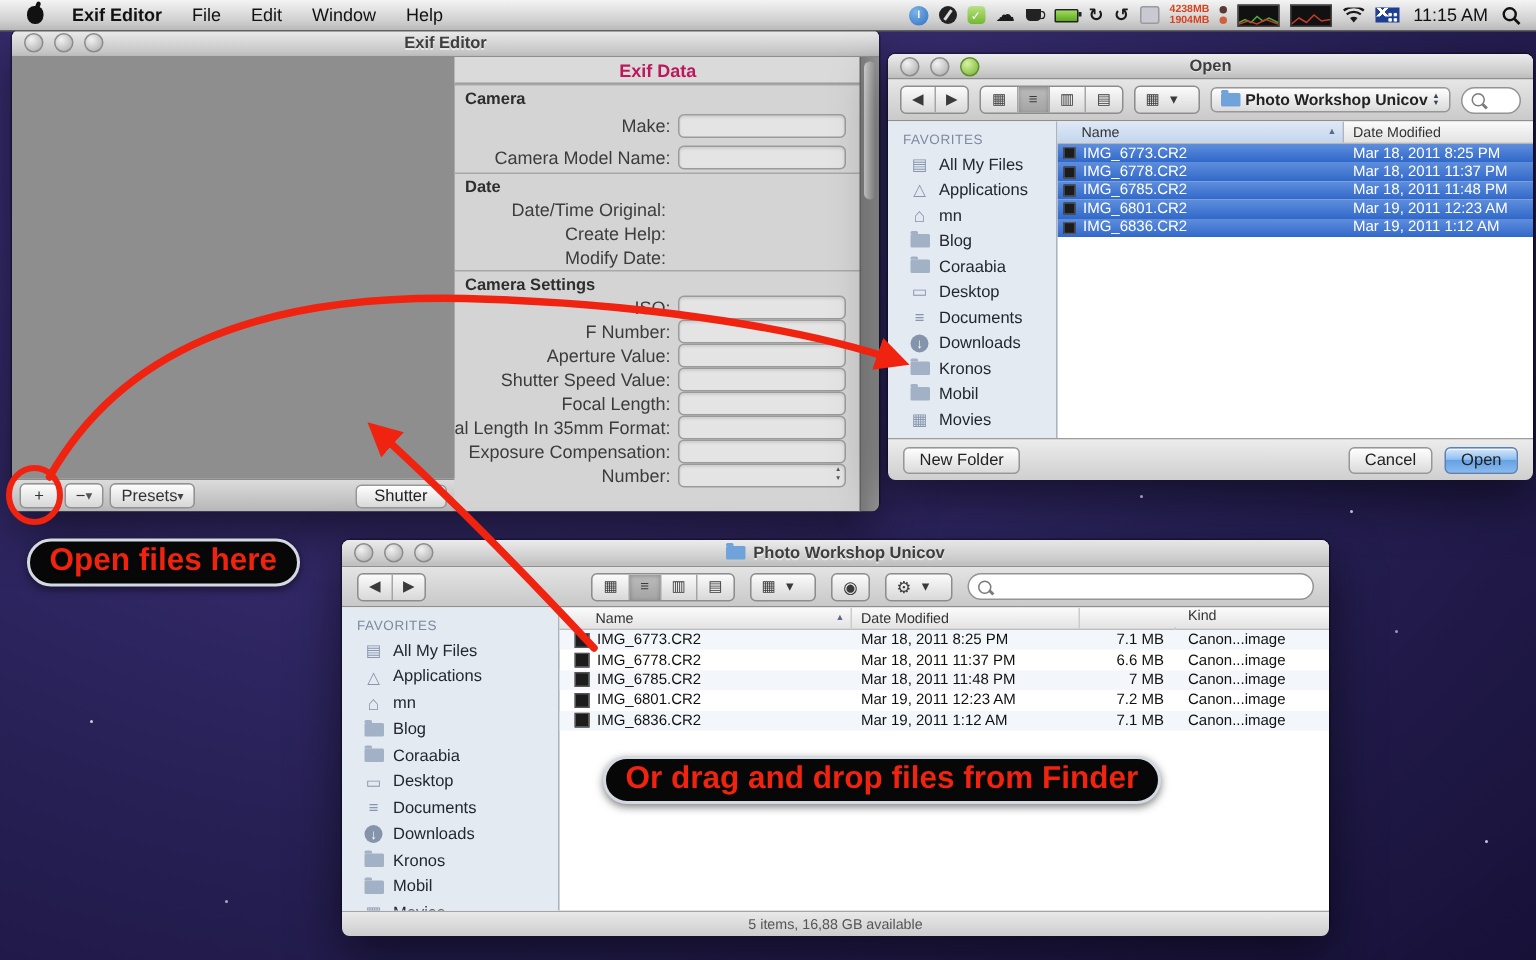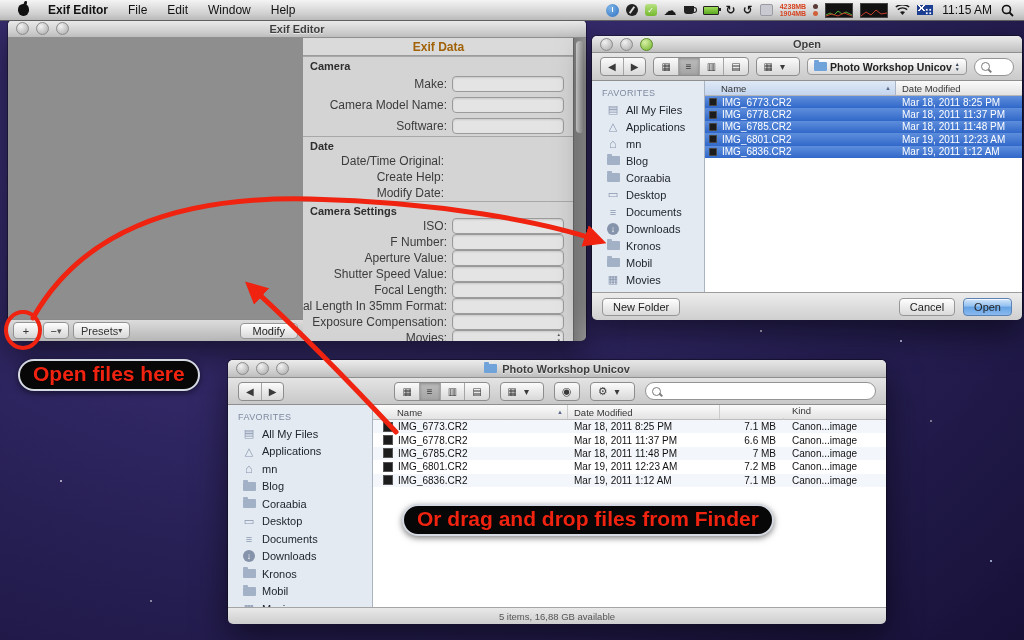--- a/index.html
+++ b/index.html
@@ -99,21 +99,21 @@
   #exif .titlebar{height:17px;}
   #exif .content{position:relative;height:303px;border-radius:0 0 5px 5px;overflow:hidden;}
   .leftpane{position:absolute;left:0;top:0;width:295px;height:281px;background:#8e8e8e;border-right:1px solid #6f6f6f;}
   .efoot{position:absolute;left:0;top:281px;width:295px;height:22px;background:linear-gradient(#dcdcdc,#b6b6b6);
     border-top:1px solid #8a8a8a;display:flex;align-items:center;gap:4px;padding:0 5px;box-sizing:border-box;}
   .btn-sm{background:linear-gradient(#fdfdfd,#d7d7d7);border:1px solid #929292;border-radius:4px;font-size:11px;color:#333;
     height:15px;min-width:18px;display:inline-flex;align-items:center;justify-content:center;padding:0 3px;}
   .epanel{position:absolute;left:295px;top:0;right:12px;bottom:0;background:#d4d4d4;overflow:hidden;}
   .escroll{position:absolute;right:0;top:0;width:12px;bottom:0;background:linear-gradient(90deg,#7c7c7c,#9a9a9a);border-left:1px solid #666;}
   .ethumb{position:absolute;left:1.5px;top:3px;width:8px;height:92px;border-radius:4px;background:linear-gradient(90deg,#cfcfcf,#8f8f8f);}
-  .ptitle{height:17px;display:flex;align-items:center;justify-content:center;font-size:12px;font-weight:bold;color:#a16207;
+  .ptitle{height:17px;display:flex;align-items:center;justify-content:center;font-size:12px;font-weight:bold;color:#be185d;
     background:#dadada;border-bottom:1px solid #9c9c9c;}
   .esec{border-top:1px solid #a8a8a8;}
   .esec:first-of-type{border-top:none;}
   .esect{font-size:11px;font-weight:bold;color:#2e2e2e;padding:3px 0 1px 7px;}
   .erow{display:flex;align-items:center;justify-content:flex-end;height:21px;padding-right:10px;}
   .erow.tight{height:16px;}
   .erow label{font-size:12px;color:#3c3c3c;margin-right:5px;white-space:nowrap;}
   .ebox{width:110px;height:14px;background:#e4e4e4;border:1px solid #9b9b9b;border-radius:4px;flex:none;box-shadow:inset 0 1px 2px rgba(0,0,0,.12);}
   .erow.nobox{padding-right:125px;height:16px;}
   .stepbox{position:relative;}
@@ -249,39 +249,35 @@
       <span class="btn-sm">+</span>
       <span class="btn-sm">
           <span>−</span>
           <span class="arr">▾</span>
         </span>
       <span class="btn-sm chev" style="padding:0 7px;">
           <span>Presets</span>
         </span>
       <span style="flex:1"></span>
       <span class="btn" style="padding:1px 12px;font-size:11px;">
-          <span>Modify</span>
+          <span>Shutter</span>
         </span>
     </div>
     <div class="epanel">
       <div class="ptitle">Exif Data</div>
       <div class="esec">
         <div class="esect">Camera</div>
         <div class="erow">
             <label>Make:</label>
             <span class="ebox"></span>
           </div>
         <div class="erow">
             <label>Camera Model Name:</label>
             <span class="ebox"></span>
           </div>
-        <div class="erow">
-            <label>Software:</label>
-            <span class="ebox"></span>
-          </div>
       </div>
       <div class="esec">
         <div class="esect">Date</div>
         <div class="erow nobox">
             <label>Date/Time Original:</label>
           </div>
         <div class="erow nobox">
             <label>Create Help:</label>
           </div>
         <div class="erow nobox">
@@ -312,21 +308,21 @@
           </div>
         <div class="erow tight">
             <label>Focal Length In 35mm Format:</label>
             <span class="ebox"></span>
           </div>
         <div class="erow tight">
             <label>Exposure Compensation:</label>
             <span class="ebox"></span>
           </div>
         <div class="erow tight">
-            <label>Movies:</label>
+            <label>Number:</label>
             <span class="ebox stepbox"></span>
           </div>
       </div>
     </div>
     <div class="escroll">
         <span class="ethumb"></span>
       </div>
   </div>
 </div>
 

